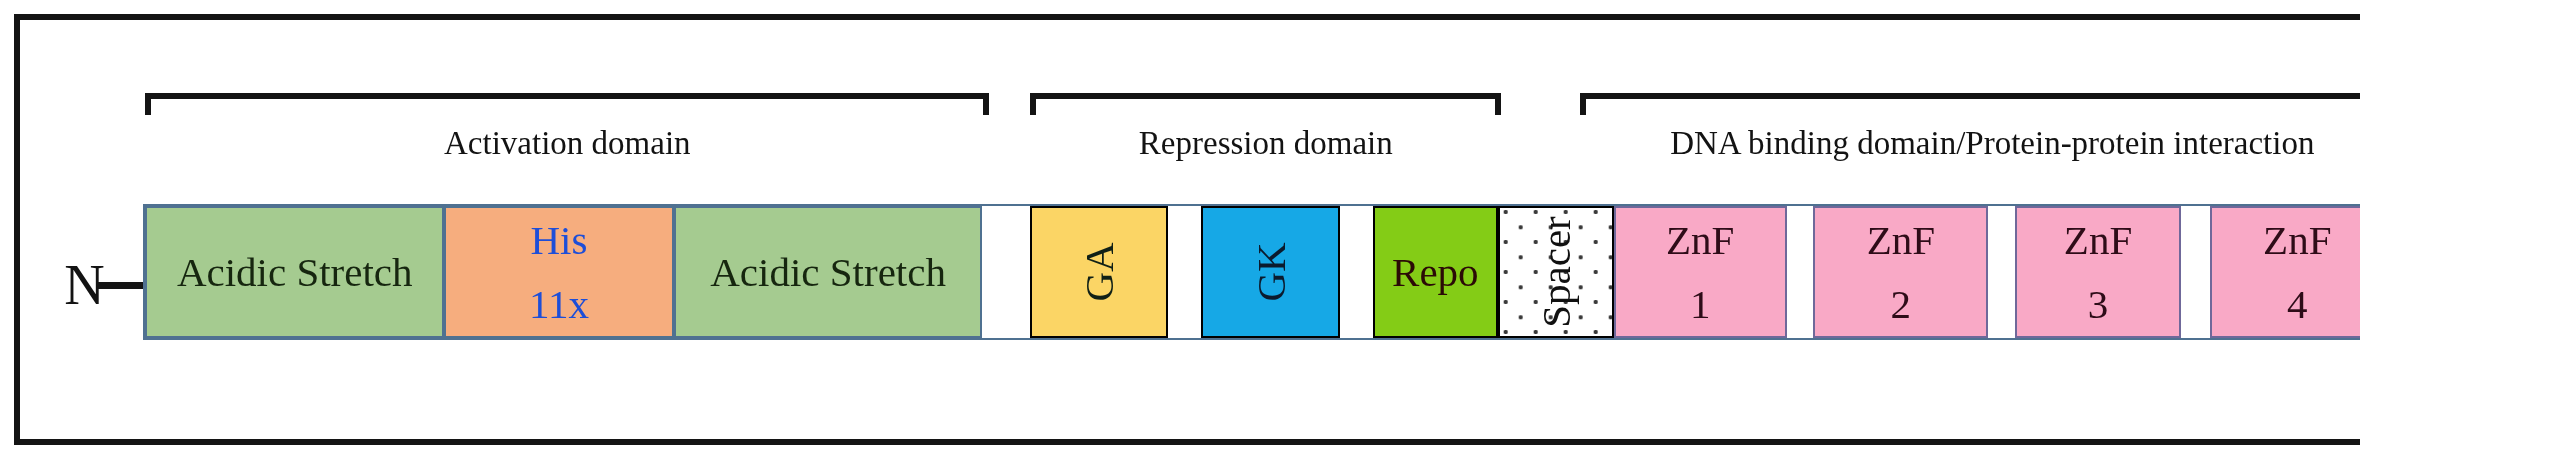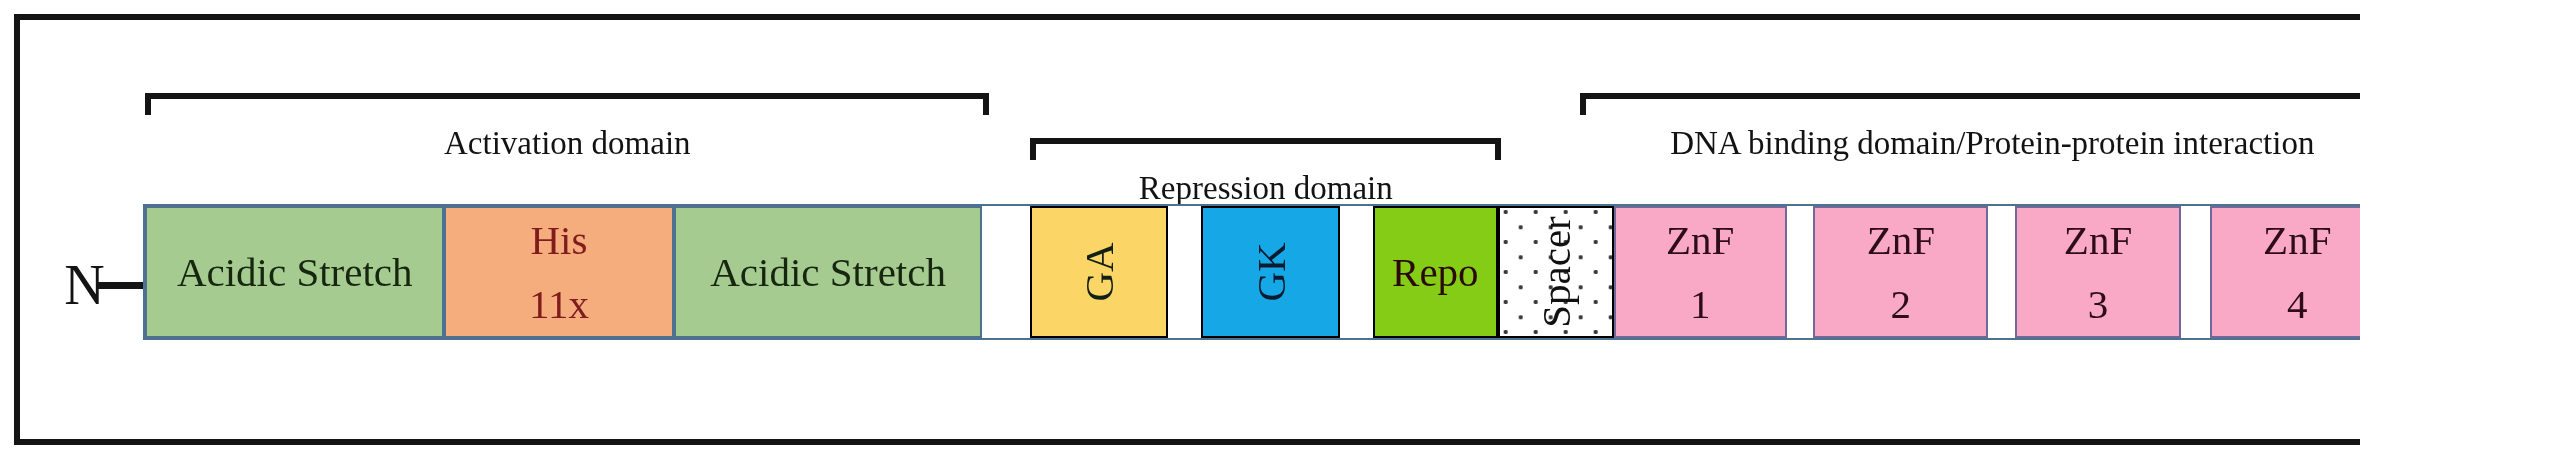--- a/index.html
+++ b/index.html
@@ -17,21 +17,21 @@
   
   .bracket{
     position:absolute;height:21.4px;box-sizing:border-box;
     border:6.4px solid #141414;border-bottom:none;
   }
   .bracket-label{
     position:absolute;left:-143px;right:-143px;top:26px;
     text-align:center;font-size:33px;color:#131313;white-space:nowrap;
   }
   .bk-activation{left:125px;top:73px;width:844px;}
-  .bk-repression{left:1010px;top:73px;width:471px;margin-top:45px;}
+  .bk-repression{left:1010px;top:73px;width:471px;}
   .bk-dna{left:1560px;top:73px;width:824px;}
   
   .terminus{
     position:absolute;font-size:56px;color:#131313;line-height:57px;
   }
   .t-n{left:44px;top:237px;}
   .t-c{left:2473px;top:237px;}
   .tline{position:absolute;height:6.4px;background:#141414;top:262px;}
   .tline-n{left:77px;width:61px;}
   .tline-c{left:2411px;width:57px;}
@@ -47,21 +47,21 @@
     text-align:center;
   }
   .seg-label{font-size:41px;color:#141414;}
   .two-line{line-height:64px;}
   .vert{transform:rotate(-90deg);white-space:nowrap;display:block;}
   .b-light{border:2.1px solid #4f7191;}
   .b-dark{border:2.9px solid #000000;}
   .b-znf{border:2.1px solid #6f689a;}
   .gap{background:transparent;}
   .txt-acidic{color:#16260f;}
-  .txt-his{color:#7f1d1d;}
+  .txt-his{color:#1d4ed8;}
   .txt-ga{color:#102016;}
   .txt-gk{color:#0b1b2e;}
   .txt-repo{color:#2b0a06;}
   .txt-spacer{color:#111111;}
   .txt-znf{color:#2e0c18;}
   .dotted{
     background-color:#ffffff;
     background-image:
       radial-gradient(circle,#3a3a3a 1.9px,transparent 2.4px),
       radial-gradient(circle,#3a3a3a 1.9px,transparent 2.4px);

